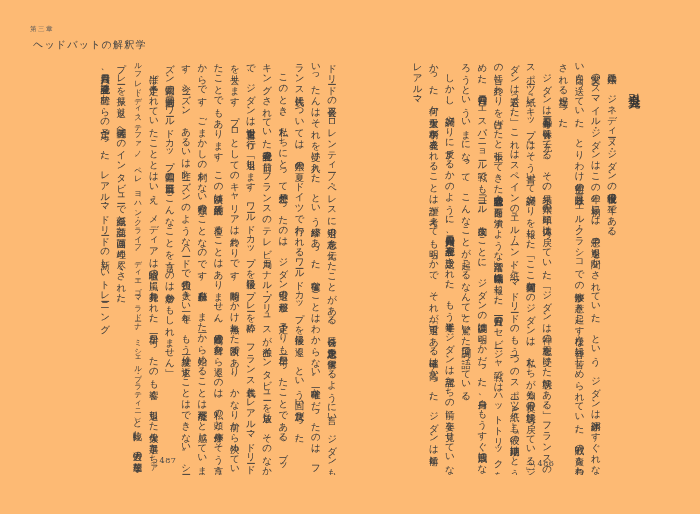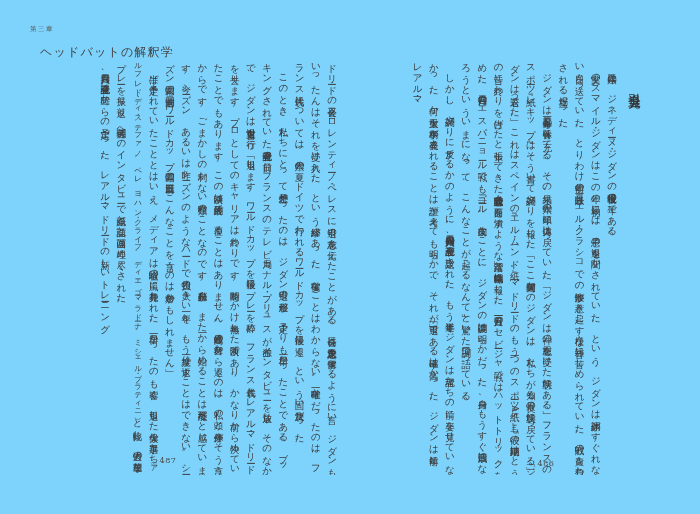--- a/index.html
+++ b/index.html
@@ -3,21 +3,21 @@
 <meta charset="utf-8">
 <style>
   html,body{margin:0;padding:0;}
   body{
     width:700px;height:514px;
     background:#fcfcfa;
     font-family:"DejaVu Serif","Liberation Serif",serif;
     color:#3b3b3b;
     overflow:hidden;
   }
-  .spread{position:relative;width:700px;height:514px;background:#7dd3fc;}
+  .spread{position:relative;width:700px;height:514px;background:#fdba74;}
 
   
   .vtext{
     position:absolute;
     writing-mode:vertical-rl;
     font-size:9.5px;
     line-height:16.2px;
     letter-spacing:0.1px;
     color:#3b3b3b;
     overflow:hidden;
@@ -39,21 +39,21 @@
     text-indent:2em;
     color:#333;
   }
 
   
   .running-head{position:absolute;left:30px;top:25px;}
   .running-head .chapter{
     font-size:6.5px;letter-spacing:1.5px;color:#5a5a5a;margin:0 0 4px 0;
   }
   .running-head .title{
-    font-size:12px;letter-spacing:1.2px;color:#444;margin:10px;
+    font-size:10px;letter-spacing:1.2px;color:#444;margin:3px;
   }
 
   .page-number{
     position:absolute;
     font-size:8px;
     letter-spacing:0.5px;
     color:#4a4a4a;
     width:40px;text-align:center;
   }
   #pn-left{left:148px;top:456px;}

